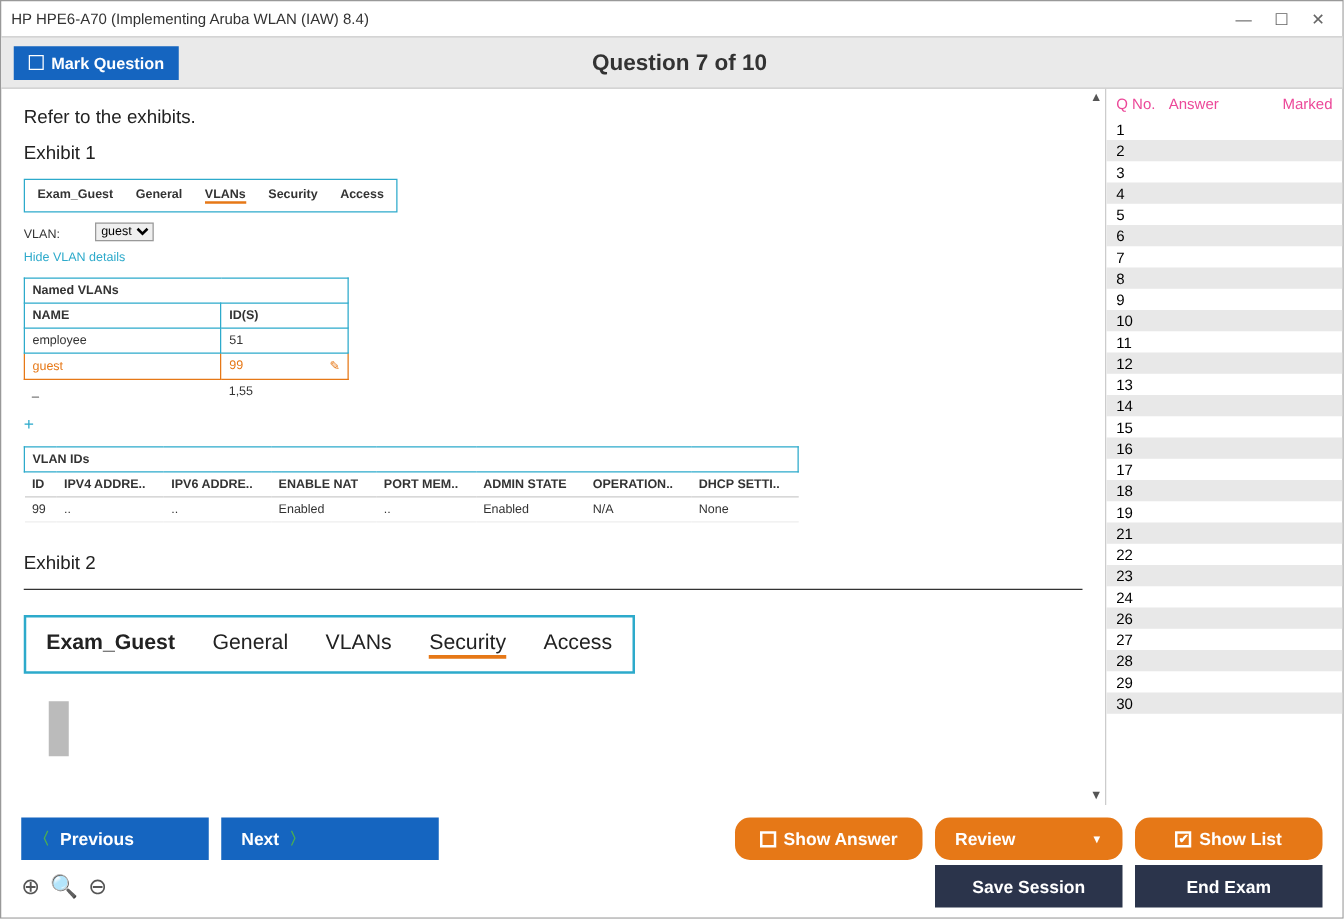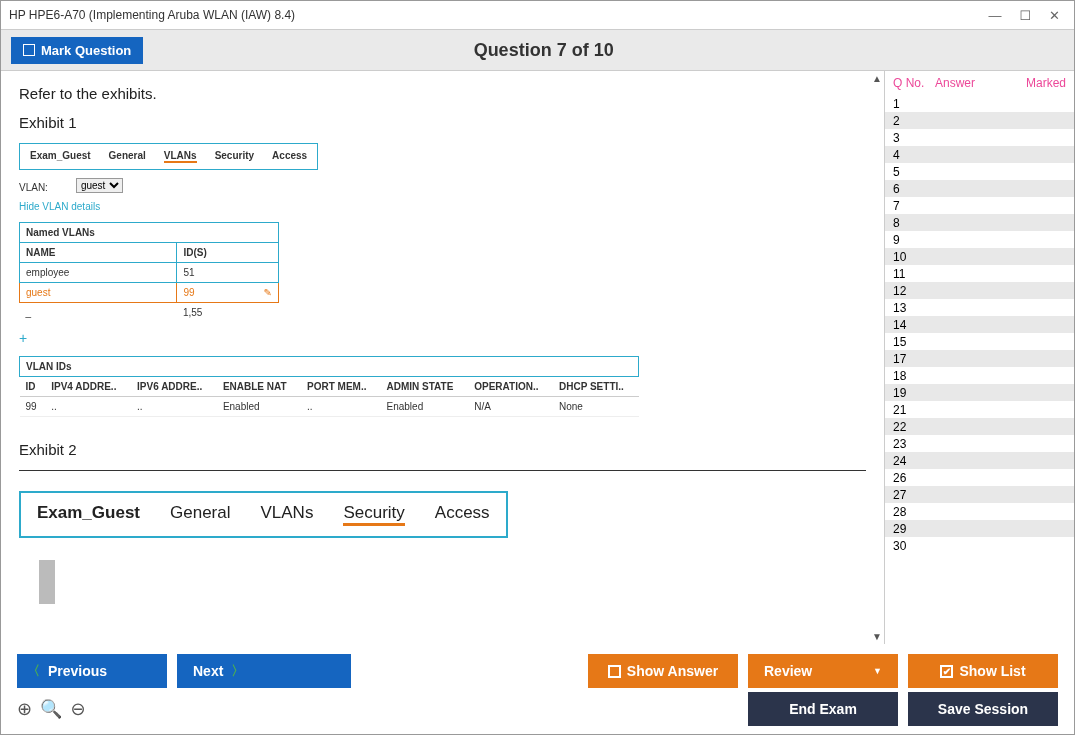--- a/index.html
+++ b/index.html
@@ -53,21 +53,21 @@
   .sidehead div:nth-child(3){flex:1; text-align:right;}
   .sidelist{flex:1; overflow:auto; font-size:12px;}
   .siderow{display:flex; padding:0 8px; height:17px; align-items:center;}
   .siderow:nth-child(even){background:#e8e8e8;}
   .siderow div{width:42px;}
   
   .footer{ height:90px; padding:10px 16px 8px; display:flex; flex-direction:column; justify-content:space-between;}
   .footrow{ display:flex; align-items:center; gap:10px;}
   .btn{height:34px; display:flex; align-items:center; justify-content:center; color:#fff; font-size:14px; font-weight:bold; cursor:pointer; padding:0 16px;}
   .btn.blue{background:#1565c0;}
-  .btn.orange{background:#e67817;}
+  .btn.orange{background:#e67817;border-radius:12px;}
   .btn.navy{background:#2b344b;}
   .btn .arr{font-size:13px; font-weight:bold;}
   .spacer{flex:1;}
   .zoom{display:flex; gap:8px; color:#555; font-size:18px;}
   .chk{width:13px;height:13px;border:2px solid #fff; display:inline-flex;align-items:center;justify-content:center;font-size:10px;margin-right:6px;}
 </style>
 </head>
 <body>
 
 <div class="window">
@@ -227,20 +227,23 @@
           <div class="siderow">
             <div>13</div>
           </div>
           <div class="siderow">
             <div>14</div>
           </div>
           <div class="siderow">
             <div>15</div>
           </div>
           <div class="siderow">
+            <div>16</div>
+          </div>
+          <div class="siderow">
             <div>17</div>
           </div>
           <div class="siderow">
             <div>18</div>
           </div>
           <div class="siderow">
             <div>19</div>
           </div>
           <div class="siderow">
             <div>21</div>
@@ -298,20 +301,20 @@
       </div>
     </div>
     <div class="footrow">
       <div class="zoom">
         <span>⊕</span>
         <span>🔍</span>
         <span>⊖</span>
       </div>
       <div class="spacer"></div>
       <div class="btn navy" style="width:150px">
+          <span>Save Session</span>
+        </div>
+      <div class="btn navy" style="width:150px">
           <span>End Exam</span>
-        </div>
-      <div class="btn navy" style="width:150px">
-          <span>Save Session</span>
         </div>
     </div>
   </div>
 </div>
 
 </body></html>

